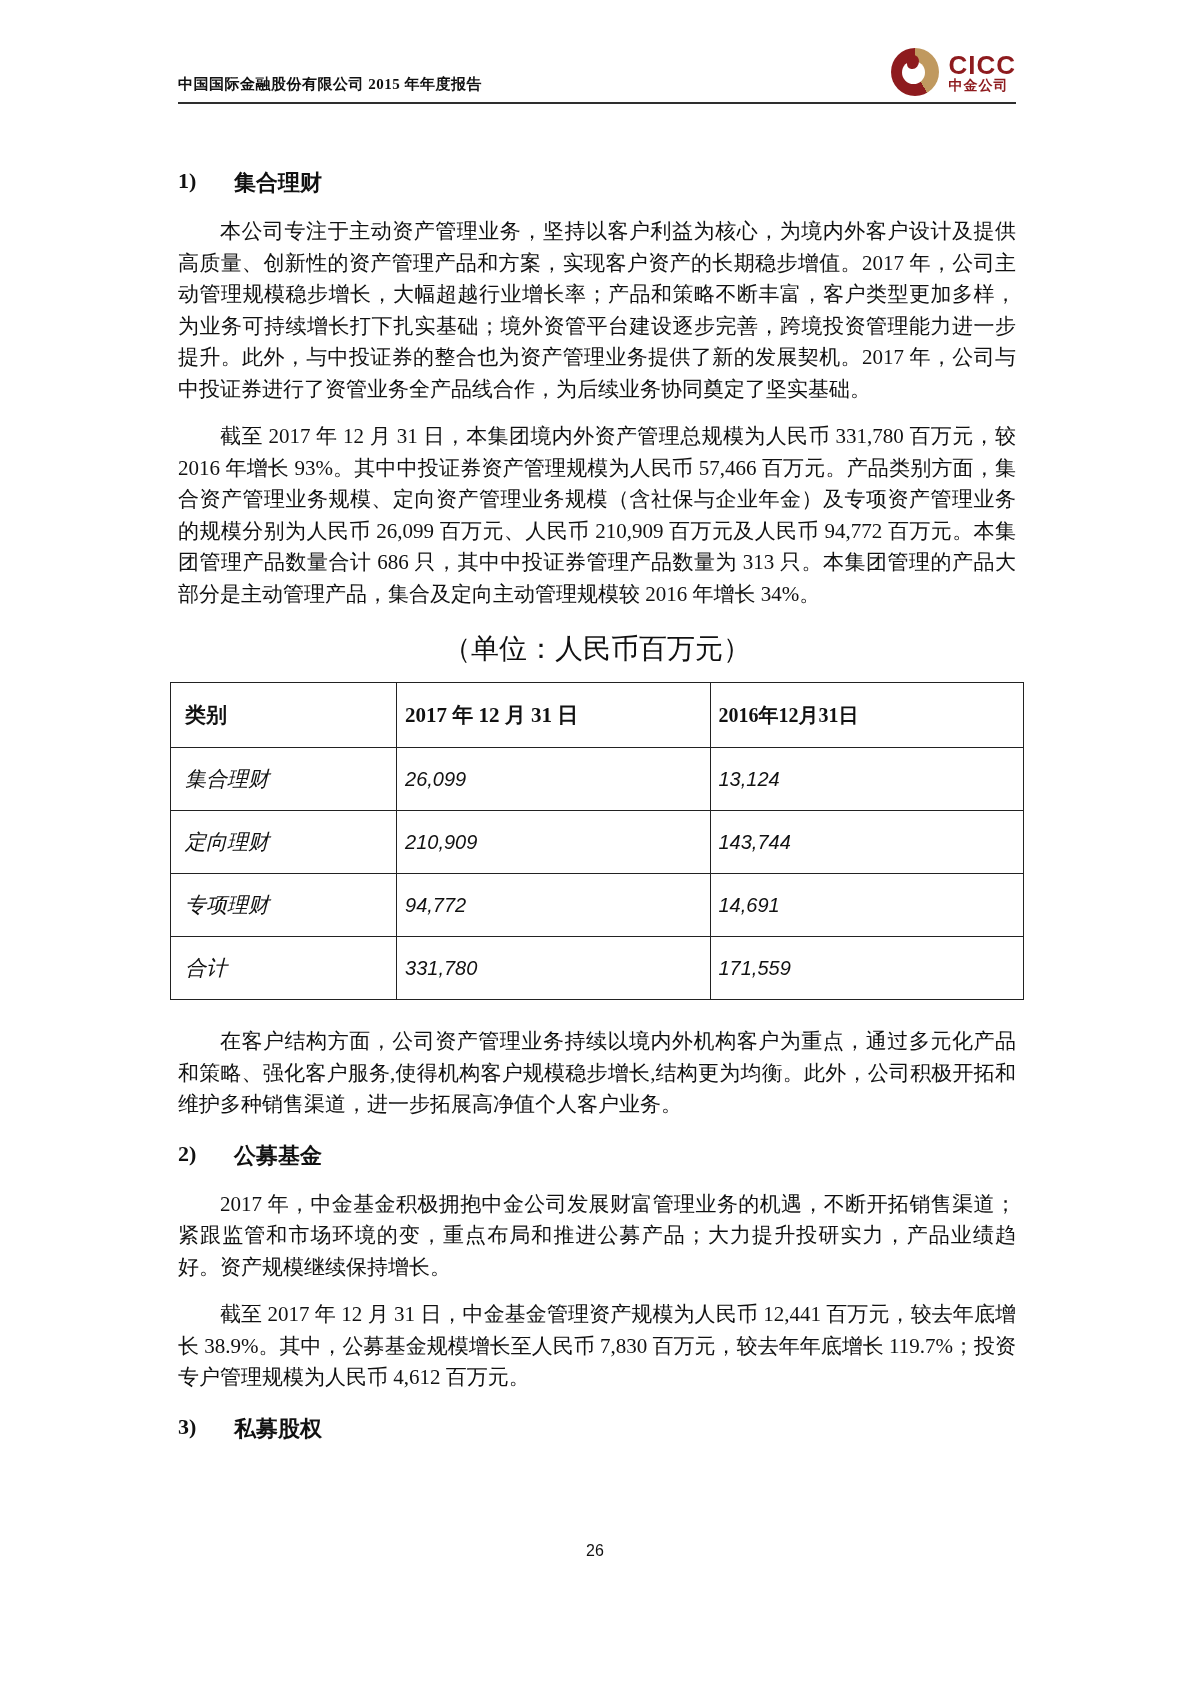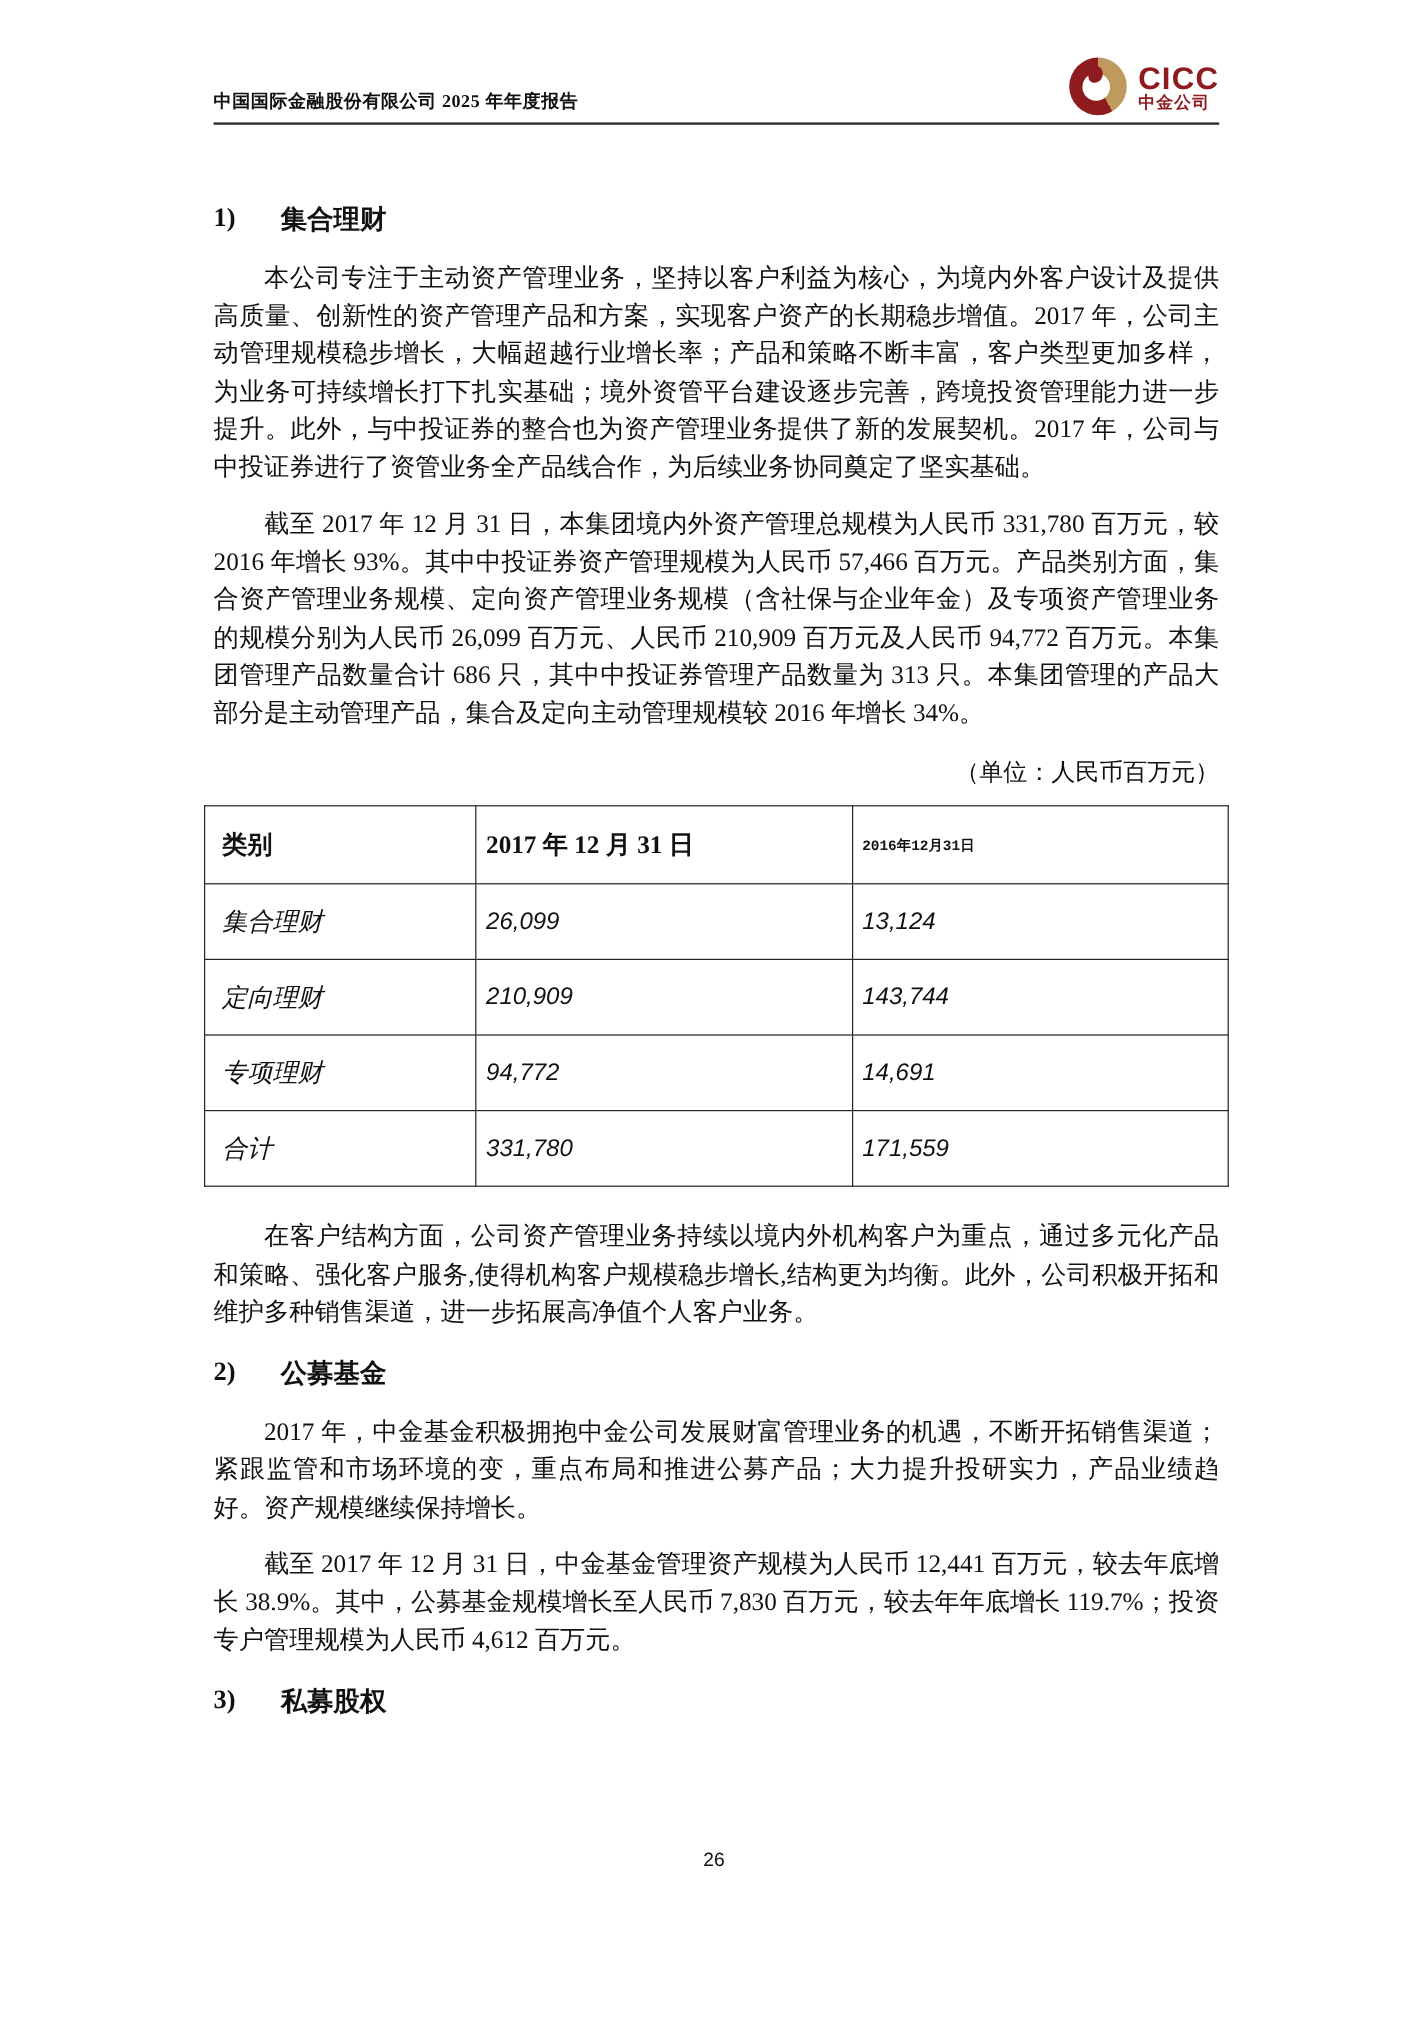--- a/index.html
+++ b/index.html
@@ -44,55 +44,55 @@
     display:flex; font-weight:bold; font-size:22px;
     margin:20px 0 18px 0;
   }
   .sec-heading .sec-num { width:56px; font-weight:bold; }
   .content p {
     margin:0 0 16px 0;
     font-size:21px; line-height:1.5;
     text-align:justify; text-indent:2em;
   }
   .unit-note {
-    text-align:right; font-size:20px;
+    text-align:center; font-size:28px;
     margin:20px 0 14px 0;
   }
   
   table.data-table {
     border-collapse:collapse;
     width:calc(100% + 16px);
     margin-left:-8px;
     margin-bottom:26px;
     font-size:21px;
   }
   table.data-table th, table.data-table td {
     border:1.5px solid #222;
   }
   table.data-table th { font-weight:bold; padding:18px 8px; }
   table.data-table td { padding:17px 8px;font-style:italic; }
   .col-cat { width:26.5%; text-align:left; padding-left:14px !important; }
   .col-v   { width:36.75%; text-align:left; }
-  .th-2016 { font-family:Liberation Mono, monospace; font-size:12px; }
+  .th-2016 { font-family:Liberation Serif, serif; font-size:20px; }
   .num { font-family:"Liberation Sans","DejaVu Sans",sans-serif; font-size:20px; }
   
   .footer {
     position:absolute; top:1542px; left:0; width:100%;
     text-align:center;
     font-family:"Liberation Sans","DejaVu Sans",sans-serif;
     font-size:16px; color:#111;
   }
 </style>
 </head>
 <body>
 
 <div class="page">
 
   <div class="header">
-    <div class="report-title">中国国际金融股份有限公司 2025 年年度报告</div>
+    <div class="report-title">中国国际金融股份有限公司 2015 年年度报告</div>
     <div class="logo">
       <div class="logo-mark">
         <div class="hole"></div>
         <div class="dot"></div>
       </div>
       <div class="logo-text">
         <span class="logo-latin">CICC</span>
         <span class="logo-cn">中金公司</span>
       </div>
     </div>

